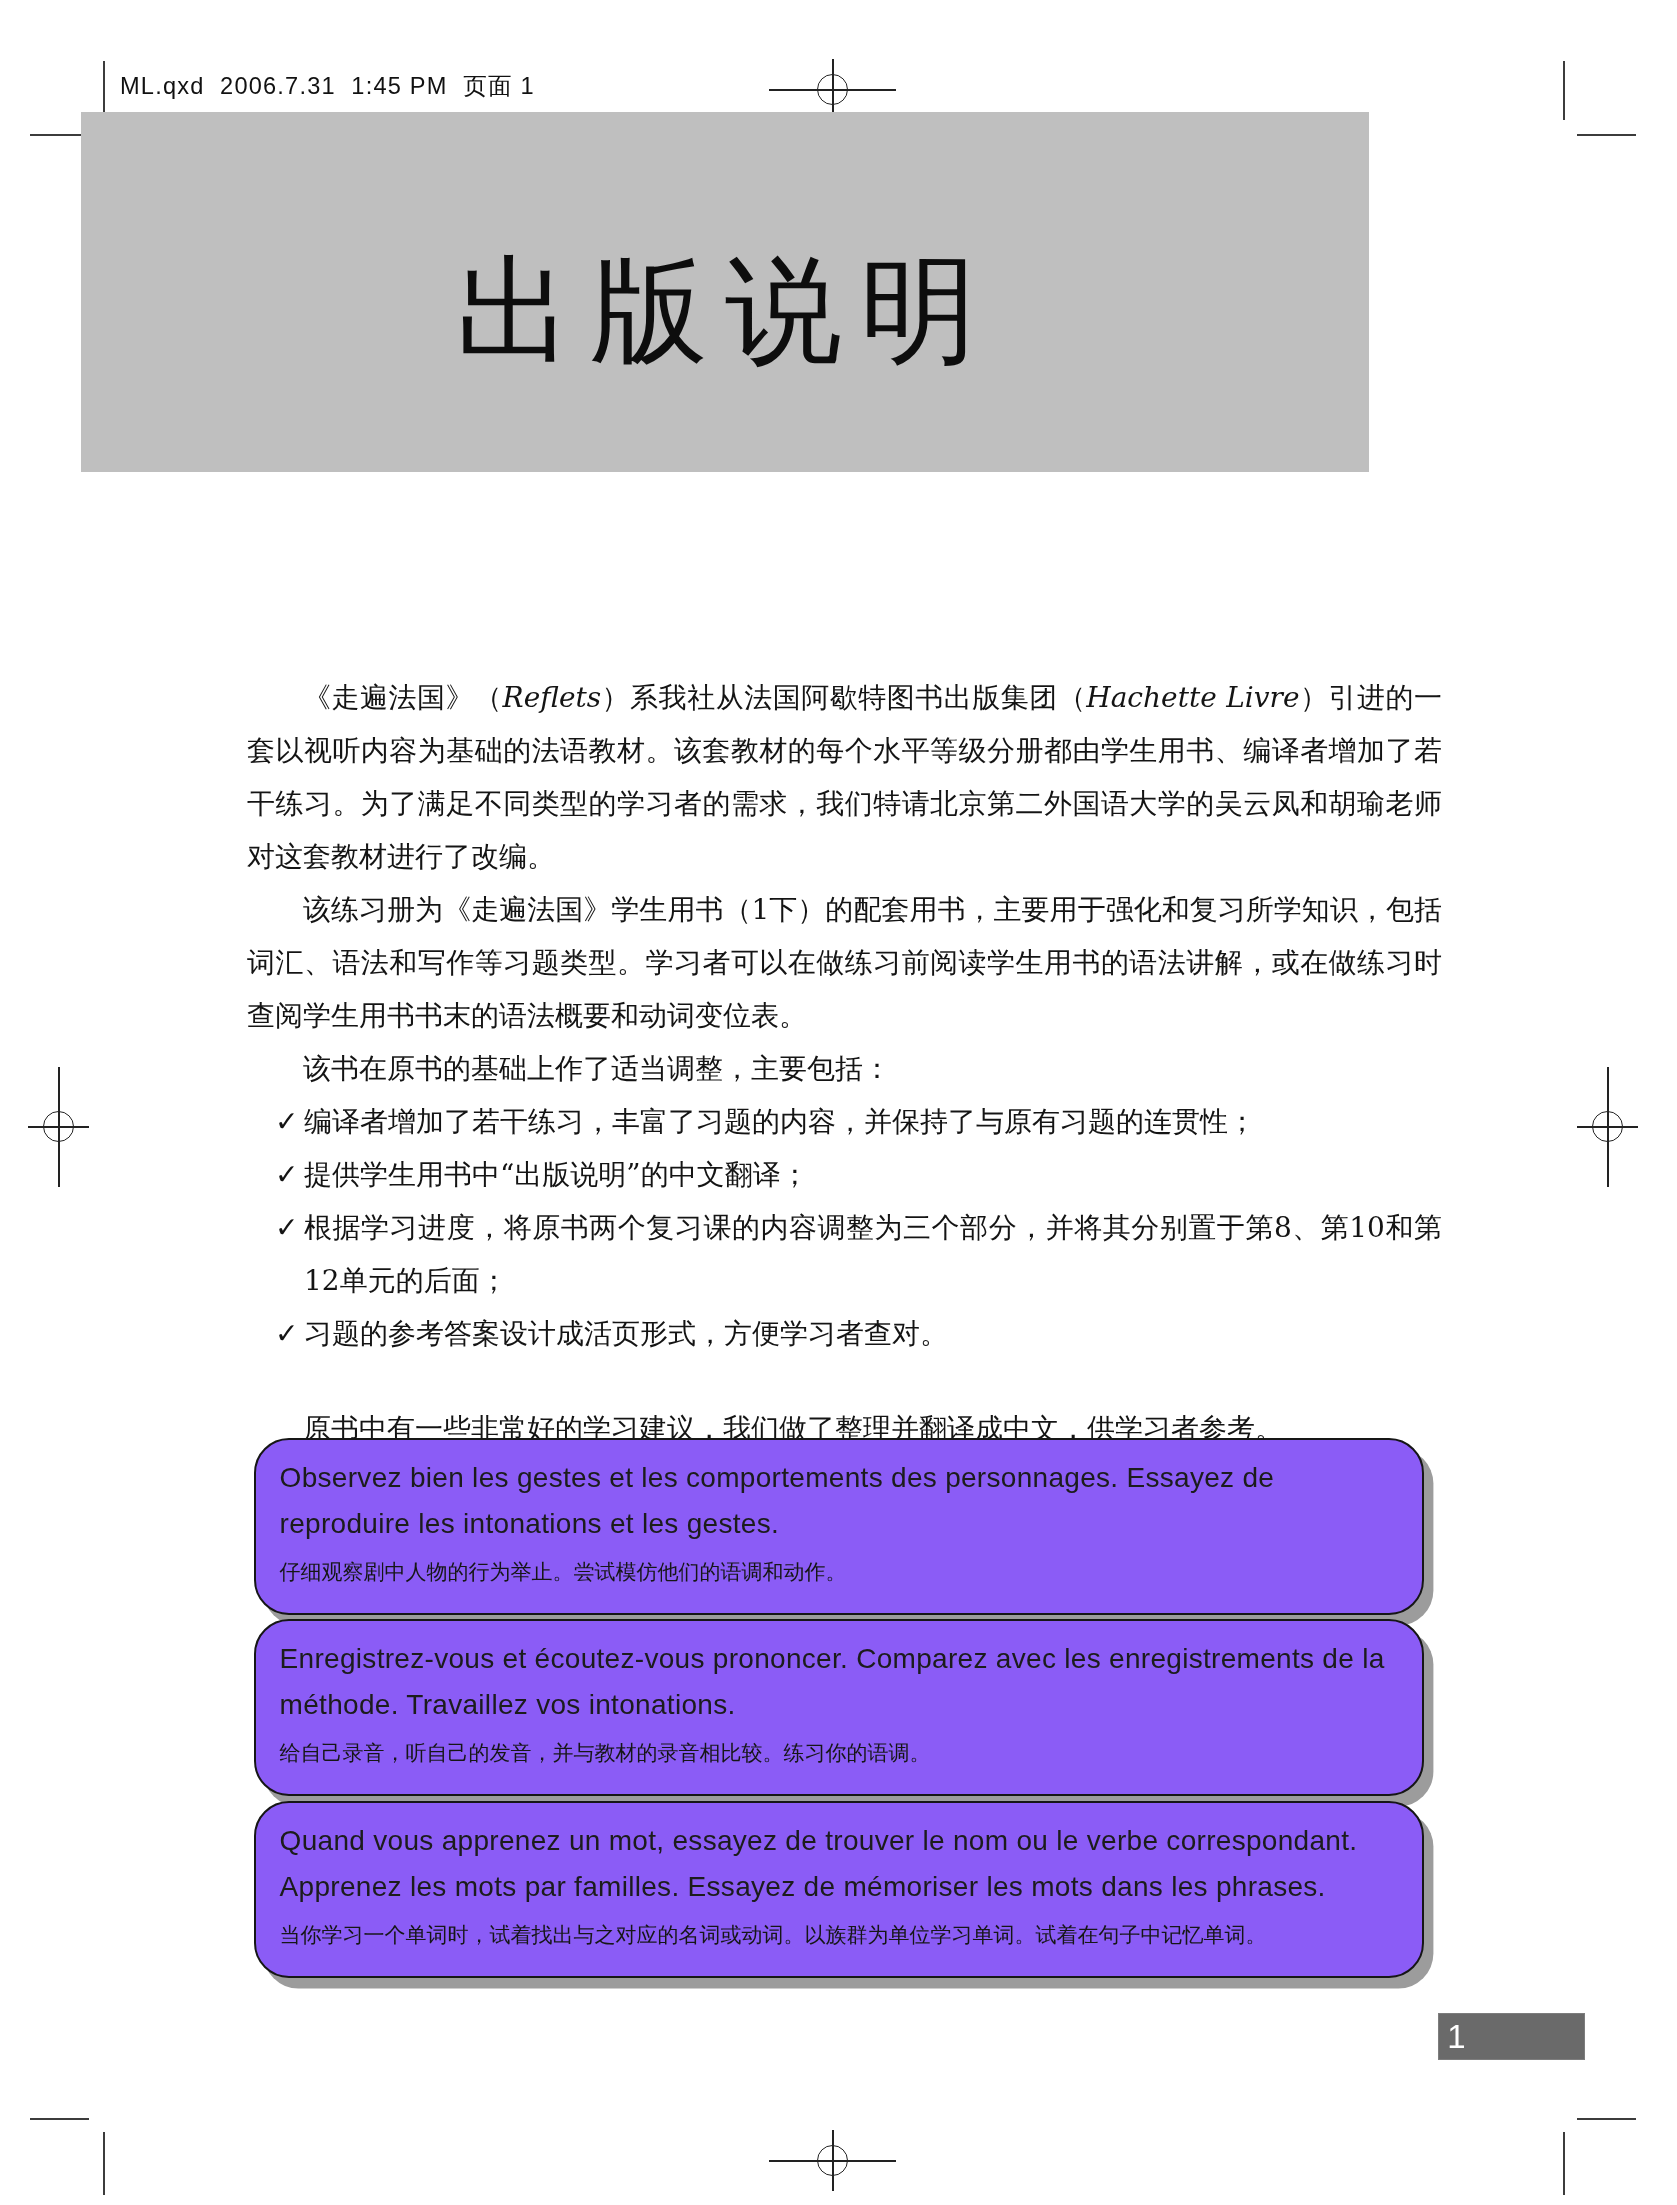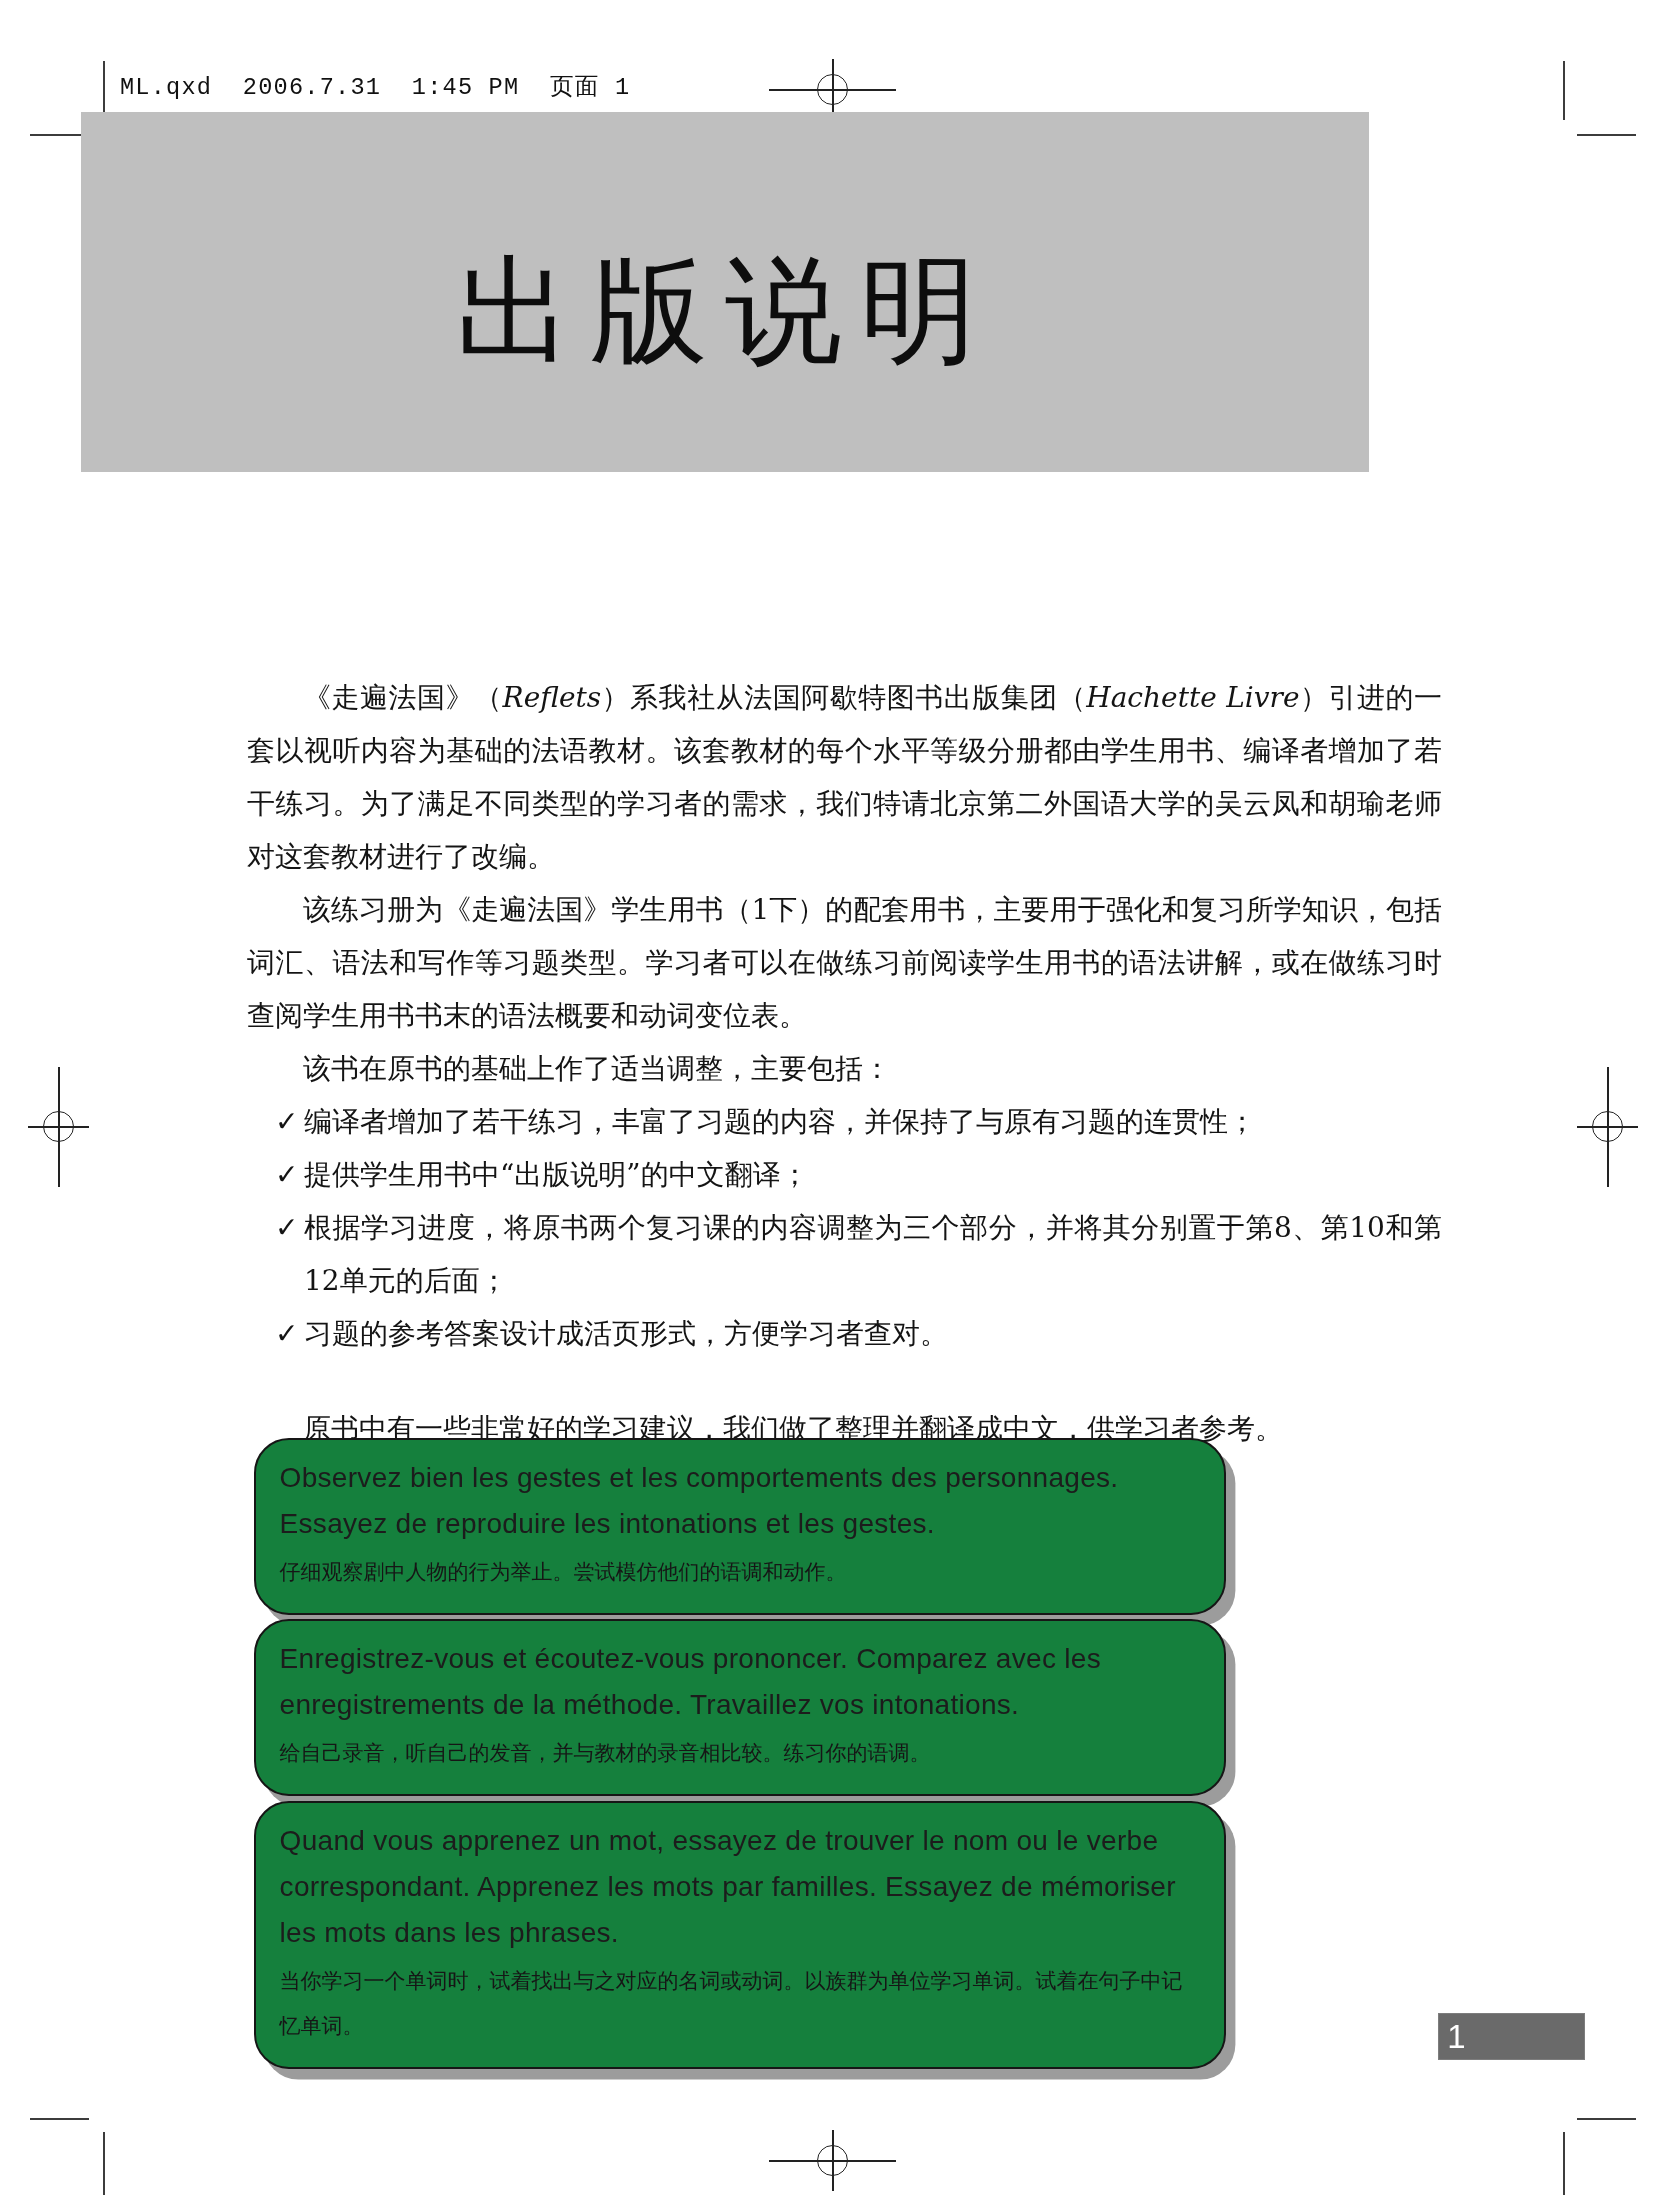--- a/index.html
+++ b/index.html
@@ -7,21 +7,21 @@
   body{
     width:1678px;height:2205px;position:relative;background:#ffffff;
     font-family:"DejaVu Serif","Liberation Serif",serif;color:#1a1a1a;
     overflow:hidden;
   }
   .page{position:absolute;inset:0;}
 
   
   .header-note{
     position:absolute;left:120px;top:70px;
-    font-family:Liberation Mono, monospace;
+    font-family:Liberation Sans, sans-serif;
     font-size:23.6px;letter-spacing:1.2px;white-space:pre;color:#111;
   }
 
   
   .crop{position:absolute;background:#3c3c3c;}
   .crop.h{height:1.8px;width:59px;}
   .crop.v{width:1.8px;height:59px;}
   .crop.tl-v{left:103px;top:61px;}
   .crop.tl-h{left:29.5px;top:134px;}
   .crop.tr-v{left:1563px;top:61px;}
@@ -72,22 +72,22 @@
   }
   ul.adjustments .check{
     position:absolute;left:28px;top:0;
     font-family:"DejaVu Sans","Liberation Sans",sans-serif;
     font-weight:700;font-size:28px;
   }
   p.suggestions{margin-top:42px;}
 
   
   .tip{
-    position:absolute;left:254px;width:972px;box-sizing:border-box;
-    background:#15803d;border:2.9px solid #161616;border-radius:35px;
+    position:absolute;left:254px;width:1170px;box-sizing:border-box;
+    background:#8b5cf6;border:2.9px solid #161616;border-radius:35px;
     padding:15.3px 26px 17.7px 23.6px;
     box-shadow:9.4px 10.6px 0 #9c9c9c;
   }
   .tip .fr{
     margin:0;font-family:"Liberation Sans","DejaVu Sans",sans-serif;
     font-size:28px;line-height:46px;color:#1c1c1c;letter-spacing:0.3px;
   }
   .tip .zh{
     margin:3.5px 0 0 0;font-family:Liberation Mono, monospace;
     font-size:21px;line-height:45px;color:#161616;

